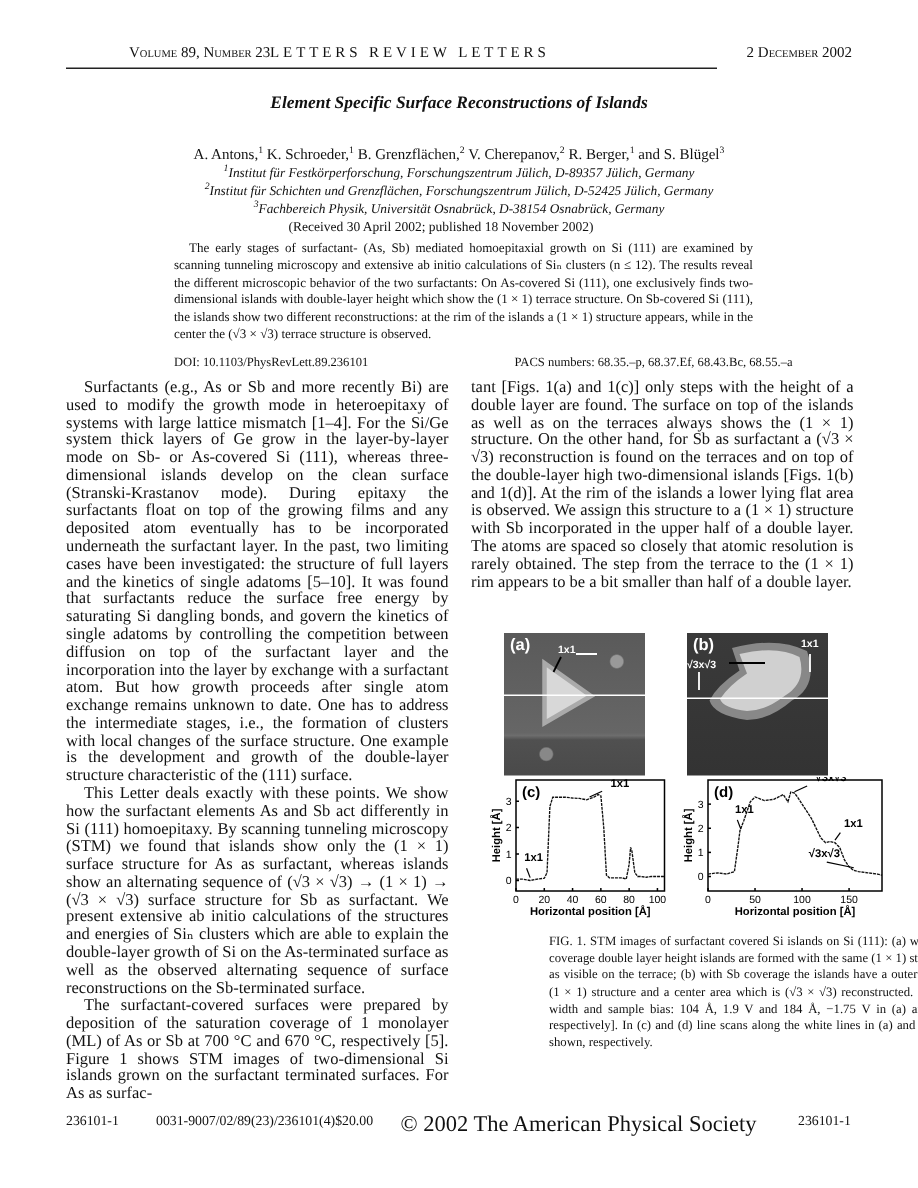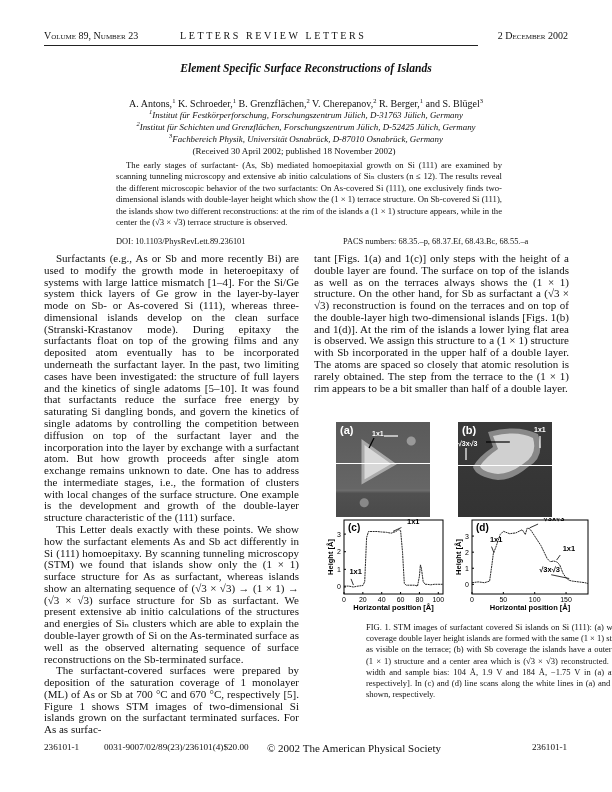--- a/index.html
+++ b/index.html
@@ -1,19 +1,19 @@
 <!DOCTYPE html>
 <html><head>
 <meta charset="utf-8">
 <style>
   html,body{margin:0;padding:0;background:#fff;}
   body{width:612px;height:792px;position:relative;overflow:hidden;font-family:"Liberation Serif","DejaVu Serif",serif;color:#111;}
   .abs{position:absolute;}
   .hdr{top:30px;font-size:10px;}
-  .hdr .sc{font-variant:small-caps;}
+  .hdr .sc{font-variant:small-caps;margin-left:42px;}
   #hdr-left{left:44px;}
   #hdr-center{left:180px;letter-spacing:2.6px;font-size:10px;}
   #hdr-right{right:44px;font-variant:small-caps;}
   #hdr-rule{left:44px;top:45px;width:435px;height:0;border-top:1.2px solid #222;width:434px;}
   #title{left:0;width:612px;top:62px;text-align:center;font-weight:bold;font-size:11.6px;line-height:14px;font-style:italic;}
   #authors{left:0;width:612px;top:98px;text-align:center;font-size:10px;}
   .affil{left:0;width:612px;text-align:center;font-size:8.9px;font-style:italic;}
   sup{font-size:6.5px;vertical-align:4px;line-height:0;}
   #received{left:0;width:588px;top:146px;text-align:center;font-size:9px;}
   #abstract{left:116px;width:386px;top:160px;font-size:8.7px;line-height:11.4px;text-align:justify;text-indent:10px;}
@@ -46,23 +46,23 @@
 
 <div class="abs" id="authors">
   <span><span>A. Antons,</span><sup>1</sup></span>
   <span><span>K. Schroeder,</span><sup>1</sup></span>
   <span><span>B. Grenzflächen,</span><sup>2</sup></span>
   <span><span>V. Cherepanov,</span><sup>2</sup></span>
   <span><span>R. Berger,</span><sup>1</sup></span>
   <span><span>and S. Blügel</span><sup>3</sup></span>
 </div>
 
-<div class="abs affil" style="top:110px"><sup>1</sup><span>Institut für Festkörperforschung, Forschungszentrum Jülich, D-31763 Jülich, Germany</span></div>
+<div class="abs affil" style="top:110px"><sup>1</sup><span>Institut für Festkörperforschung, Forschungszentrum Jülich, D-89357 Jülich, Germany</span></div>
 <div class="abs affil" style="top:122px"><sup>2</sup><span>Institut für Schichten und Grenzflächen, Forschungszentrum Jülich, D-52425 Jülich, Germany</span></div>
-<div class="abs affil" style="top:134px"><sup>3</sup><span>Fachbereich Physik, Universität Osnabrück, D-87010 Osnabrück, Germany</span></div>
+<div class="abs affil" style="top:134px"><sup>3</sup><span>Fachbereich Physik, Universität Osnabrück, D-38154 Osnabrück, Germany</span></div>
 <div class="abs" id="received">(Received 30 April 2002; published 18 November 2002)</div>
 
 <div class="abs" id="abstract">The early stages of surfactant- (As, Sb) mediated homoepitaxial growth on Si (111) are examined by scanning tunneling microscopy and extensive ab initio calculations of Siₙ clusters (n ≤ 12). The results reveal the different microscopic behavior of the two surfactants: On As-covered Si (111), one exclusively finds two-dimensional islands with double-layer height which show the (1 × 1) terrace structure. On Sb-covered Si (111), the islands show two different reconstructions: at the rim of the islands a (1 × 1) structure appears, while in the center the (√3 × √3) terrace structure is observed.</div>
 <div class="abs" id="doi">DOI: 10.1103/PhysRevLett.89.236101</div>
 <div class="abs" id="pacs">PACS numbers: 68.35.–p, 68.37.Ef, 68.43.Bc, 68.55.–a</div>
 
 <div class="abs col" id="col-left">
   <p>Surfactants (e.g., As or Sb and more recently Bi) are used to modify the growth mode in heteroepitaxy of systems with large lattice mismatch [1–4]. For the Si/Ge system thick layers of Ge grow in the layer-by-layer mode on Sb- or As-covered Si (111), whereas three-dimensional islands develop on the clean surface (Stranski-Krastanov mode). During epitaxy the surfactants float on top of the growing films and any deposited atom eventually has to be incorporated underneath the surfactant layer. In the past, two limiting cases have been investigated: the structure of full layers and the kinetics of single adatoms [5–10]. It was found that surfactants reduce the surface free energy by saturating Si dangling bonds, and govern the kinetics of single adatoms by controlling the competition between diffusion on top of the surfactant layer and the incorporation into the layer by exchange with a surfactant atom. But how growth proceeds after single atom exchange remains unknown to date. One has to address the intermediate stages, i.e., the formation of clusters with local changes of the surface structure. One example is the development and growth of the double-layer structure characteristic of the (111) surface.</p>
   <p>This Letter deals exactly with these points. We show how the surfactant elements As and Sb act differently in Si (111) homoepitaxy. By scanning tunneling microscopy (STM) we found that islands show only the (1 × 1) surface structure for As as surfactant, whereas islands show an alternating sequence of (√3 × √3) → (1 × 1) → (√3 × √3) surface structure for Sb as surfactant. We present extensive ab initio calculations of the structures and energies of Siₙ clusters which are able to explain the double-layer growth of Si on the As-terminated surface as well as the observed alternating sequence of surface reconstructions on the Sb-terminated surface.</p>
   <p>The surfactant-covered surfaces were prepared by deposition of the saturation coverage of 1 monolayer (ML) of As or Sb at 700 °C and 670 °C, respectively [5]. Figure 1 shows STM images of two-dimensional Si islands grown on the surfactant terminated surfaces. For As as surfac-</p>
@@ -159,14 +159,14 @@
       <text x="112.64864864864865" y="33.02173913043478" font-size="7.5" font-weight="bold" font-family="Liberation Sans, sans-serif">1x1</text>
       <line x1="101.1891891891892" y1="56.721739130434784" x2="119.1891891891892" y2="60.52173913043478" stroke="#000" stroke-width="0.8"></line>
       <text x="89.1891891891892" y="53.52173913043478" font-size="7.5" font-weight="bold" font-family="Liberation Sans, sans-serif">√3x√3</text>
     </svg>
 </div>
 
 <div class="abs" id="caption">FIG. 1.  STM images of surfactant covered Si islands on Si (111): (a) with As-coverage double layer height islands are formed with the same (1 × 1) structure as visible on the terrace; (b) with Sb coverage the islands have a outer rim of (1 × 1) structure and a center area which is (√3 × √3) reconstructed. [Image width and sample bias: 104 Å, 1.9 V and 184 Å, −1.75 V in (a) and (b), respectively]. In (c) and (d) line scans along the white lines in (a) and (b) are shown, respectively.</div>
 
 <div class="abs" id="footer" style="left:44px;top:742px;font-size:9.2px">236101-1</div>
 <div class="abs" style="left:104px;top:742px;font-size:9.2px">0031-9007/02/89(23)/236101(4)$20.00</div>
-<div class="abs" style="left:267px;top:742px;font-size:11px">© 2002  The American Physical Society</div>
+<div class="abs" style="left:267px;top:742px;font-size:15px">© 2002  The American Physical Society</div>
 <div class="abs" style="left:532px;top:742px;font-size:9.2px">236101-1</div>
 
 </body></html>

